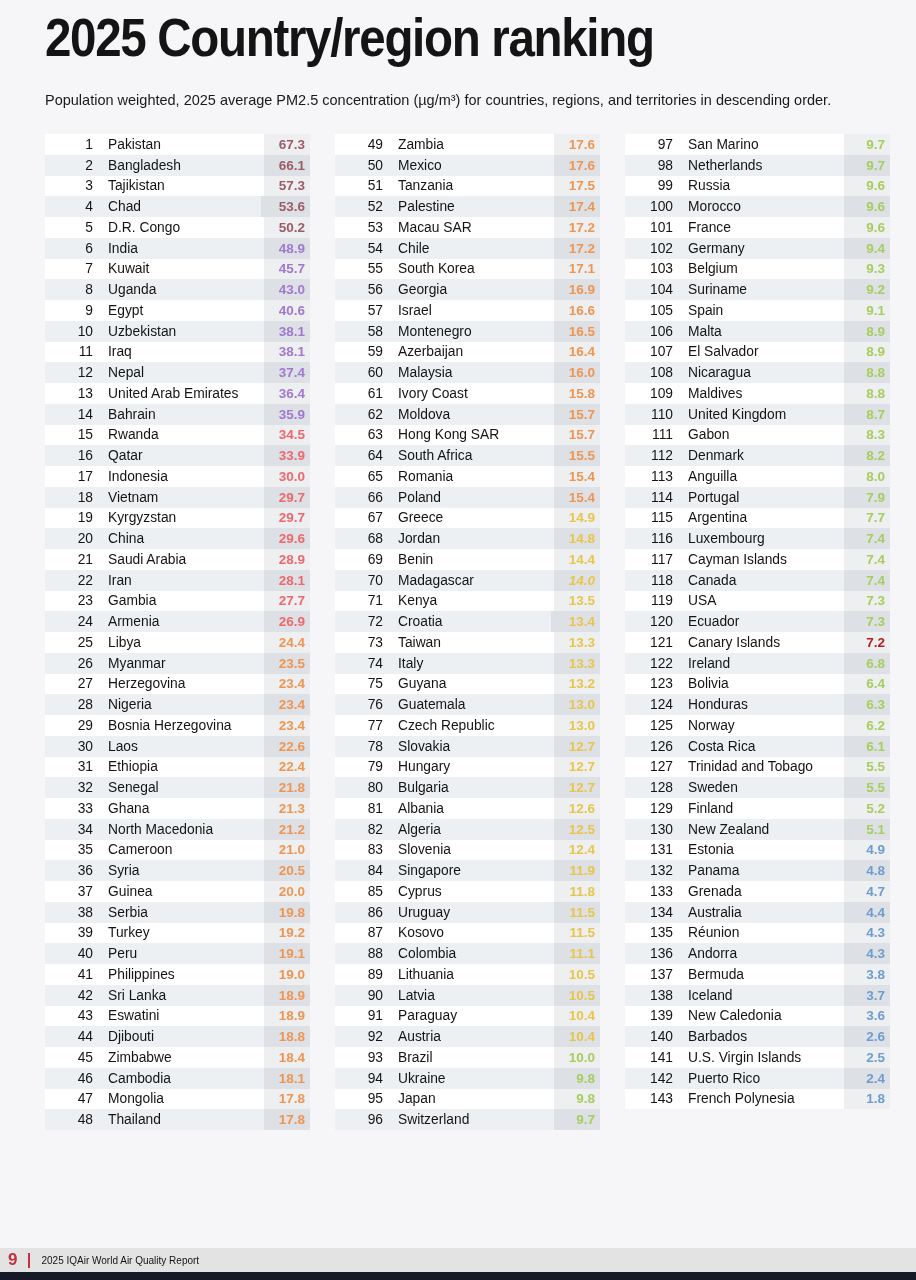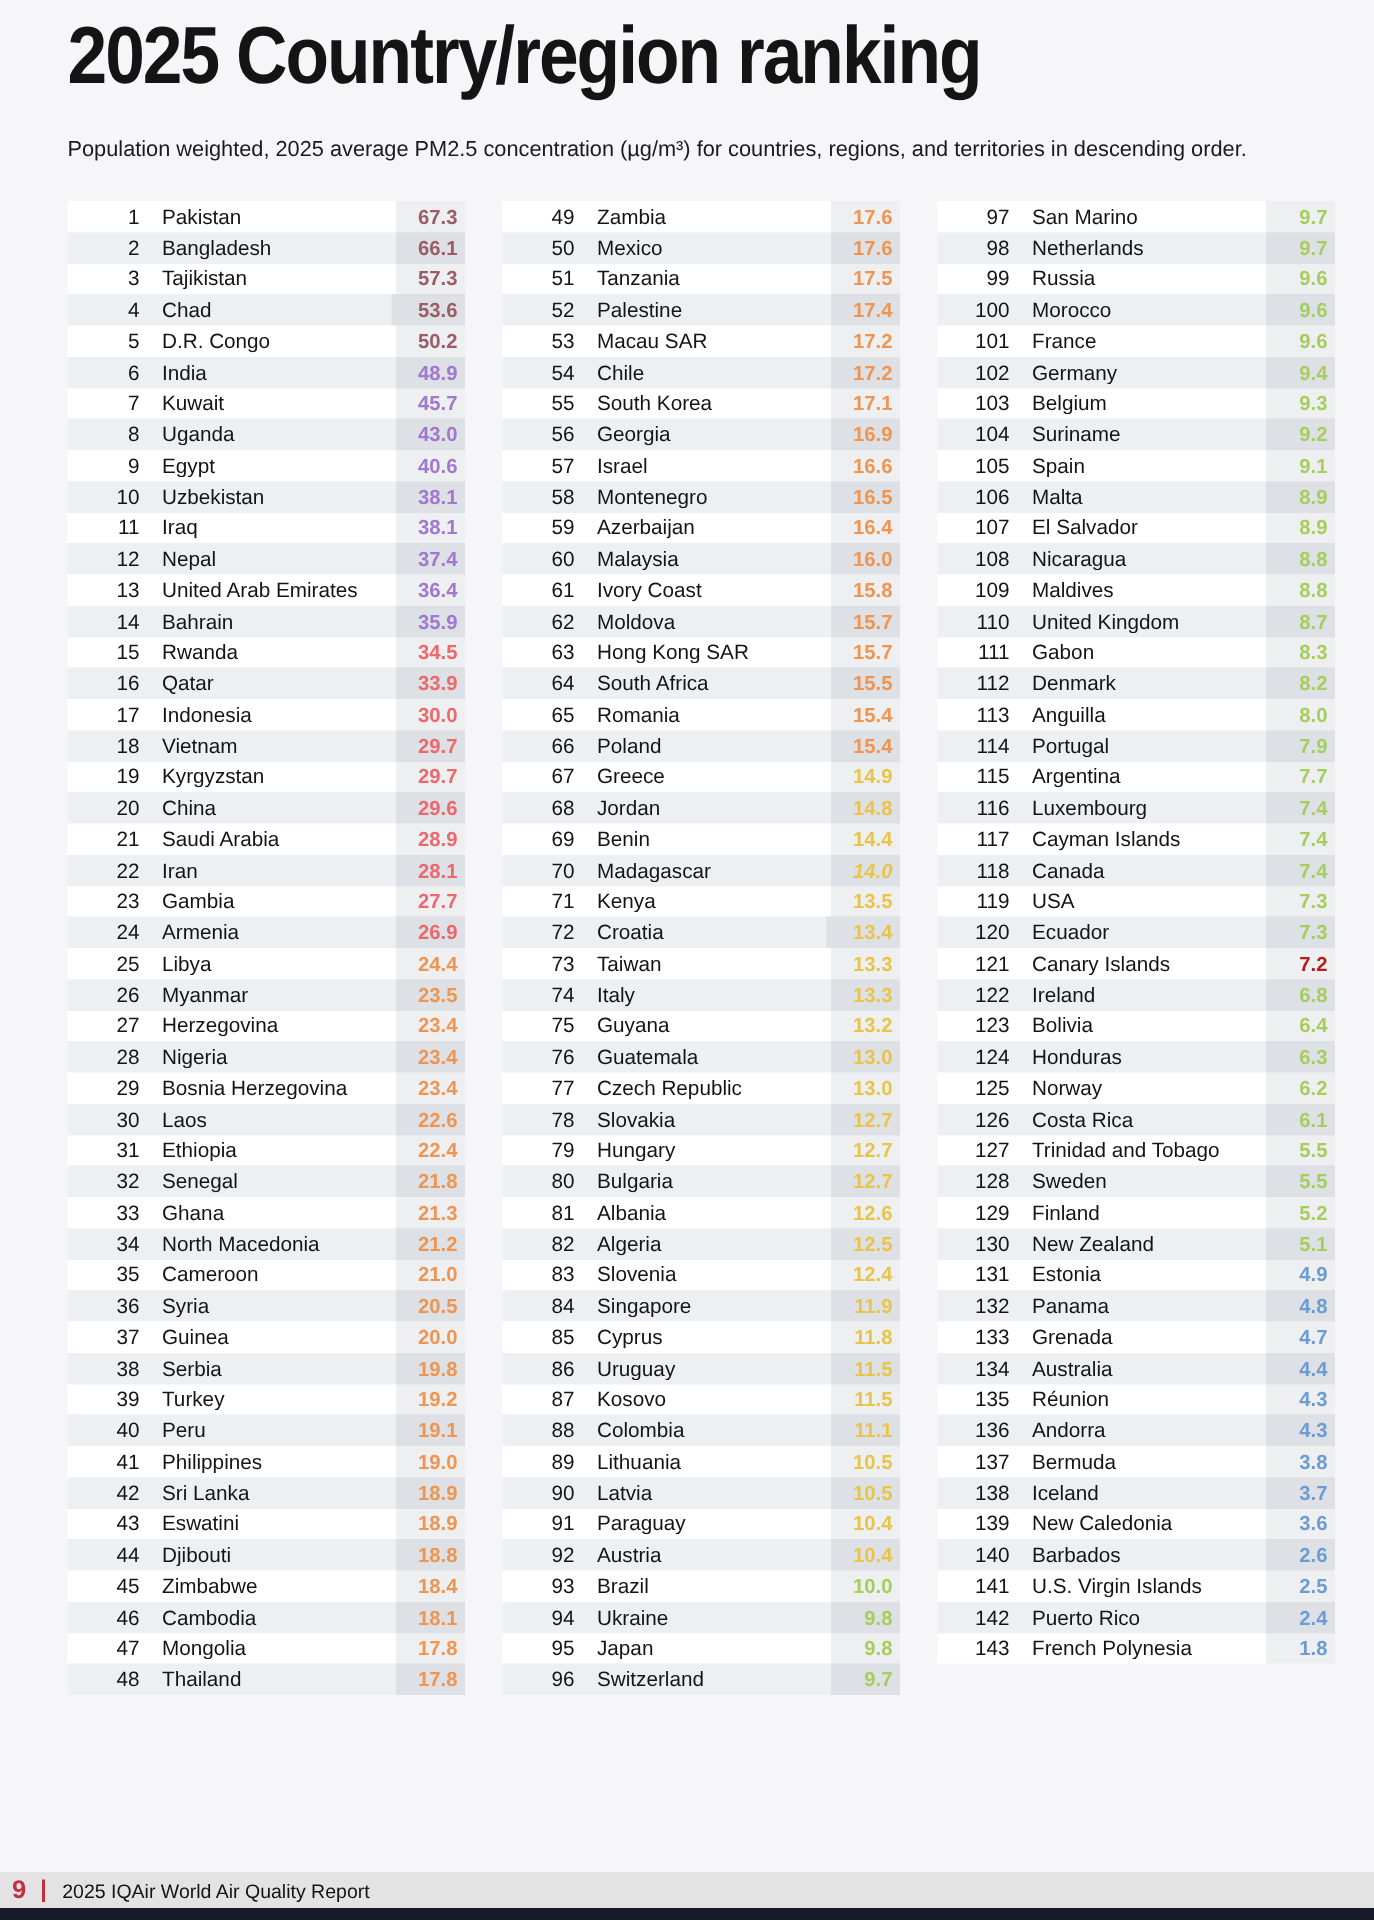--- a/index.html
+++ b/index.html
@@ -84,21 +84,21 @@
     font-weight: 700;
     font-size: 17px;
     margin-left: 8px;
   }
   .footer-divider {
     width: 2px;
     height: 15px;
     background: #c62f3e;
     margin: 0 11px;
   }
-  .report-title { font-size: 13px; color: #141414; }
+  .report-title { font-size: 10px; color: #141414; }
   .bottom-bar {
     position: absolute;
     left: 0; right: 0; bottom: 0;
     height: 8px;
     background: #151a26;
   }
 </style>
 </head>
 <body>
 

